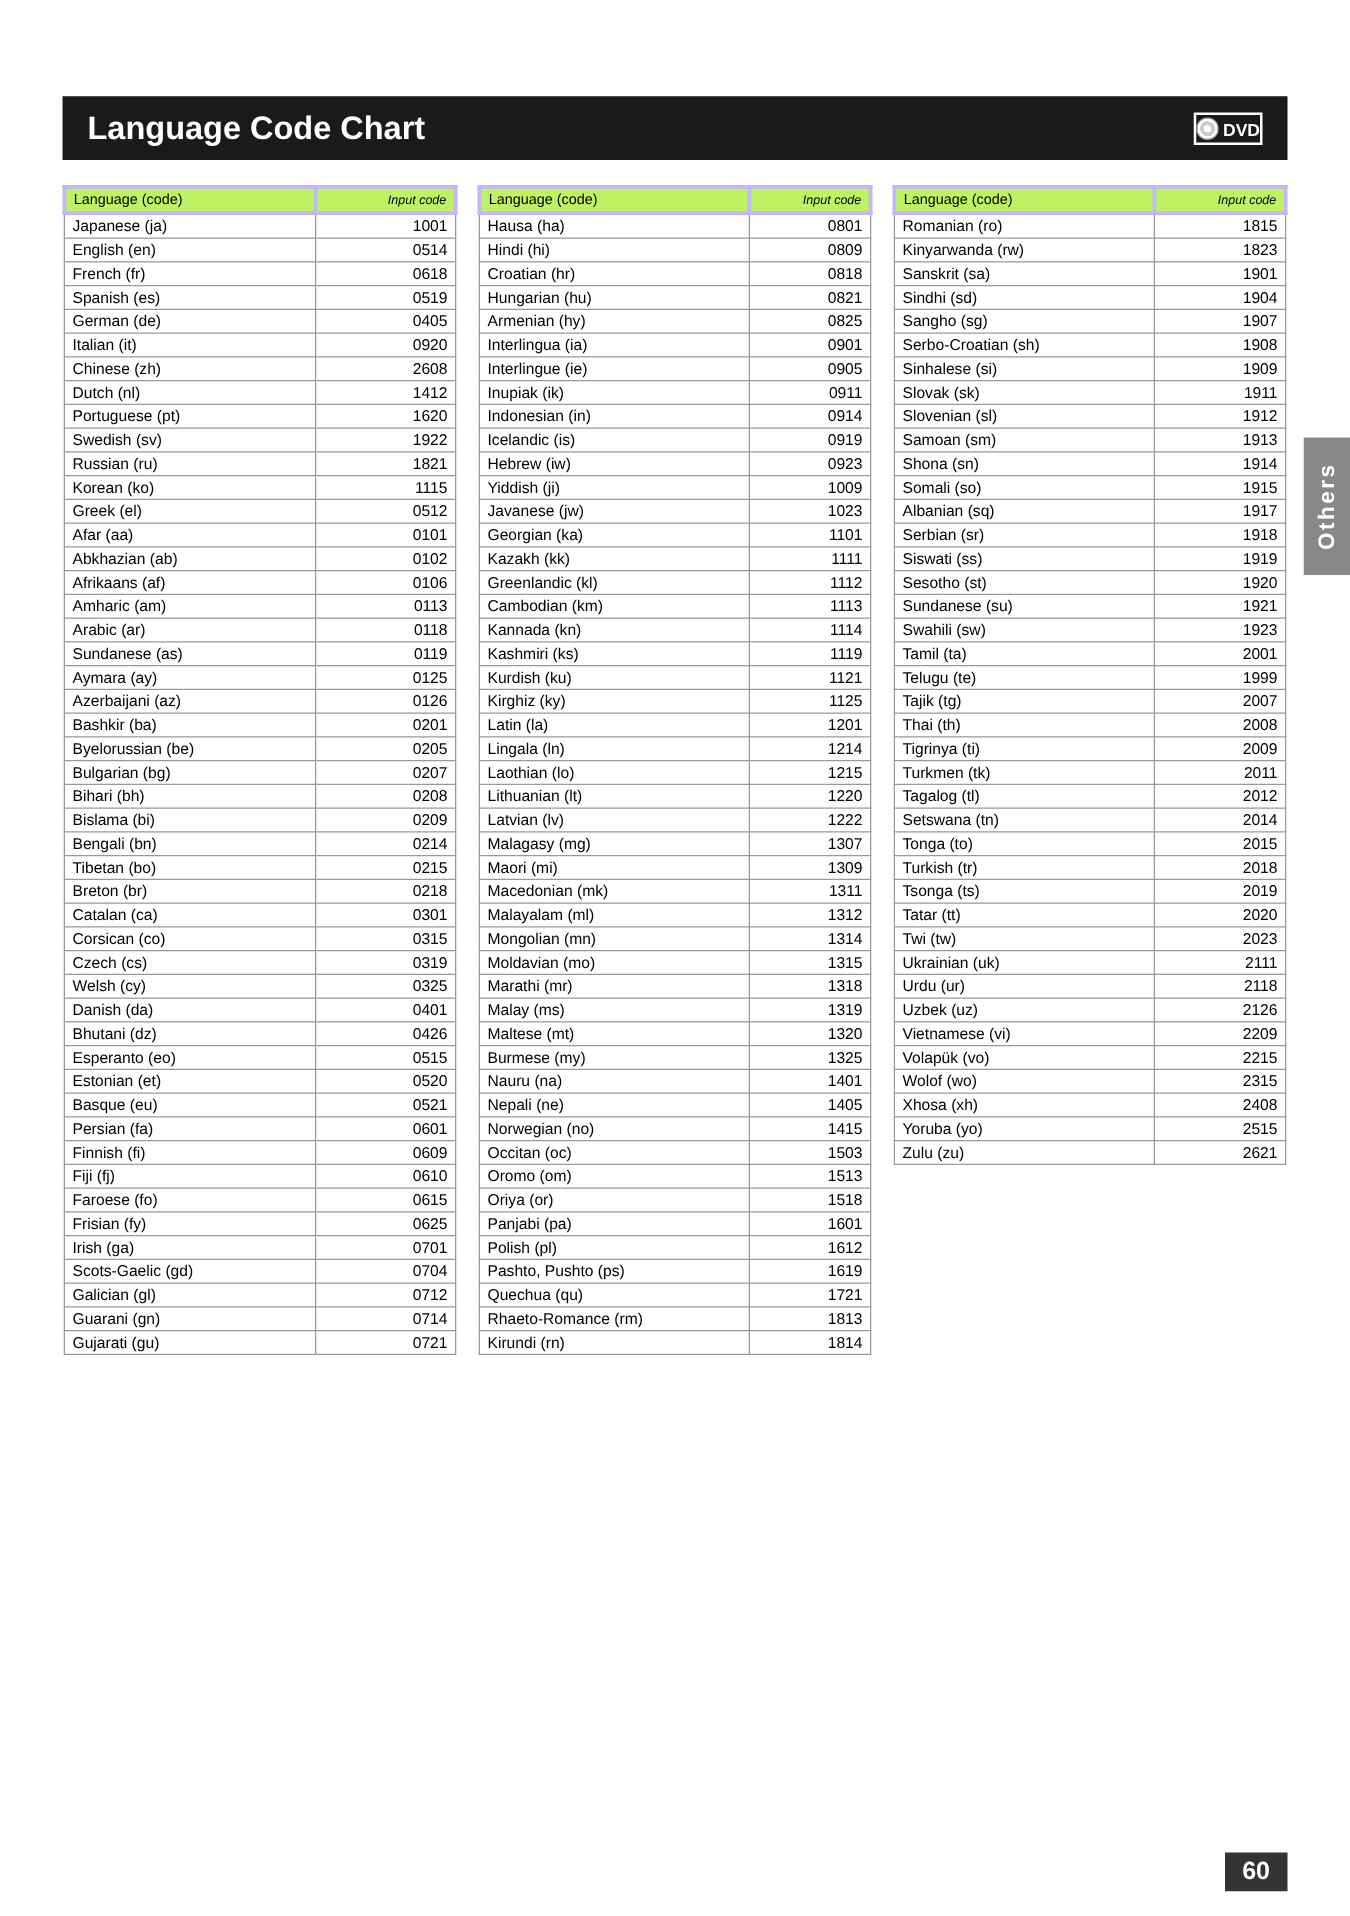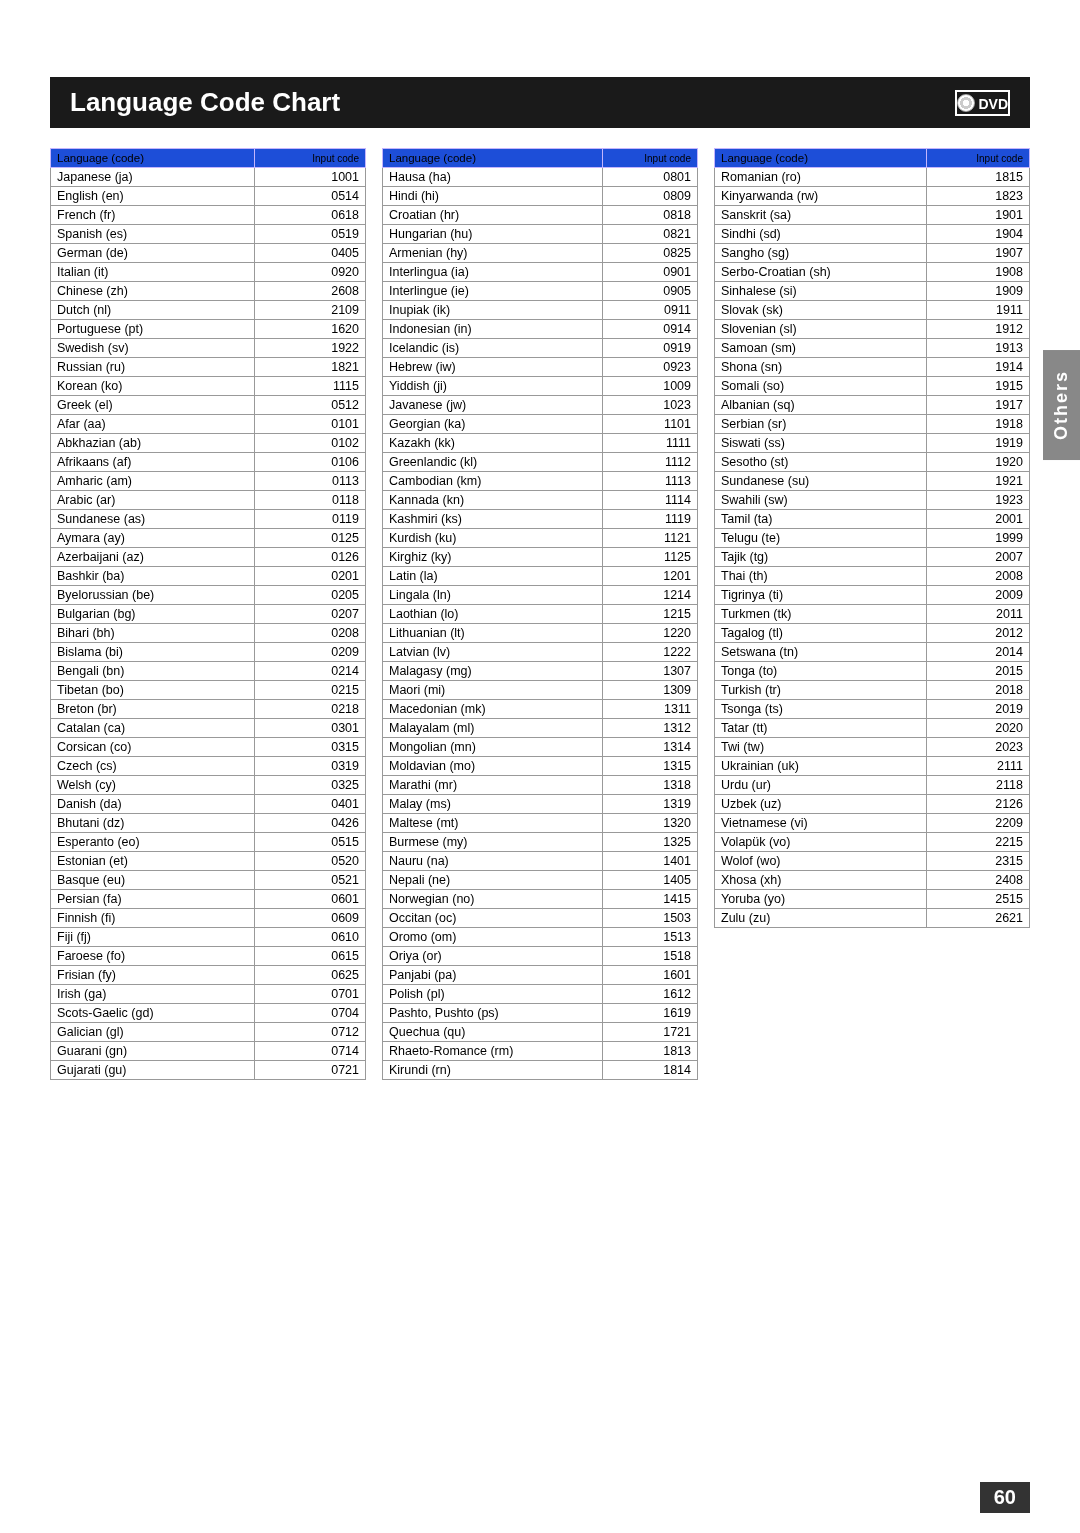--- a/index.html
+++ b/index.html
@@ -51,30 +51,31 @@
     .tables-container {
       display: flex;
       gap: 0px;
       align-items: flex-start;
     }
     .lang-table {
       border-collapse: collapse;
       flex: 1;
     }
     .lang-table th {
-      border: 1px solid #c4b5fd;
+      border: 3px solid #c4b5fd;
       padding: 3px 6px;
       font-size: 11.5px;
       font-weight: normal;
       text-align: left;
-      background: #1d4ed8;
+      background: #bef264;
     }
     .lang-table th.input-col {
       font-size: 10px;
       text-align: right;
+      font-style: italic;
     }
     .lang-table td {
       border: 1px solid #999;
       padding: 2px 6px;
       font-size: 12.5px;
     }
     .lang-table td.code-cell {
       text-align: right;
       white-space: nowrap;
     }
@@ -157,21 +158,21 @@
           <tr>
             <td>Italian (it)</td>
             <td class="code-cell">0920</td>
           </tr>
           <tr>
             <td>Chinese (zh)</td>
             <td class="code-cell">2608</td>
           </tr>
           <tr>
             <td>Dutch (nl)</td>
-            <td class="code-cell">2109</td>
+            <td class="code-cell">1412</td>
           </tr>
           <tr>
             <td>Portuguese (pt)</td>
             <td class="code-cell">1620</td>
           </tr>
           <tr>
             <td>Swedish (sv)</td>
             <td class="code-cell">1922</td>
           </tr>
           <tr>

